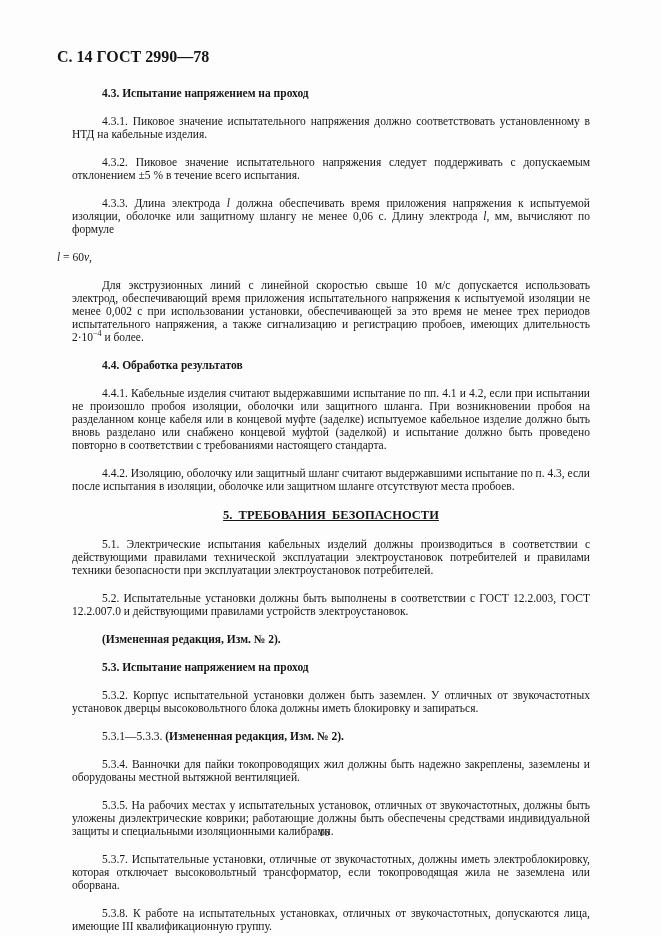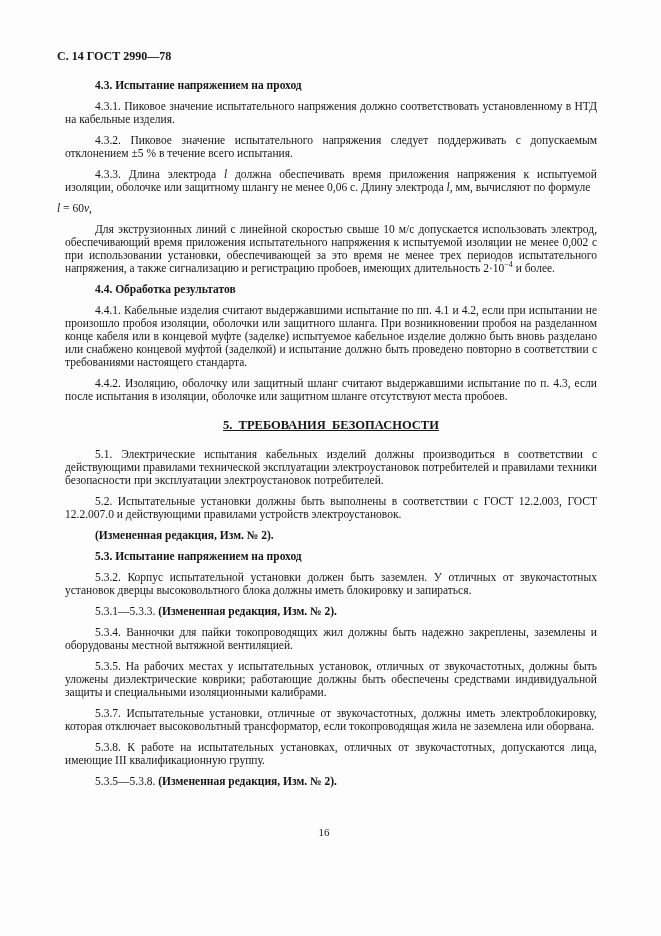--- a/index.html
+++ b/index.html
@@ -19,26 +19,26 @@
     overflow: hidden;
   }
   .content {
     position: absolute;
     left: 57px;
     top: 50px;
     width: 548px;
   }
   .doc-header {
     font-weight: bold;
-    font-size: 12px;
-    margin: 0 0 16px 0;
+    font-size: 16px;
+    margin: 0 0 24px 0;
     text-align: left;
   }
   .blk {
-    margin: 8px;
+    margin: 15px;
     text-align: justify;
     text-indent: 30px;
   }
   .blk.subheading {
     font-weight: bold;
     text-align: left;
   }
   .blk.formula {
     text-align: left;
     text-indent: 0;

